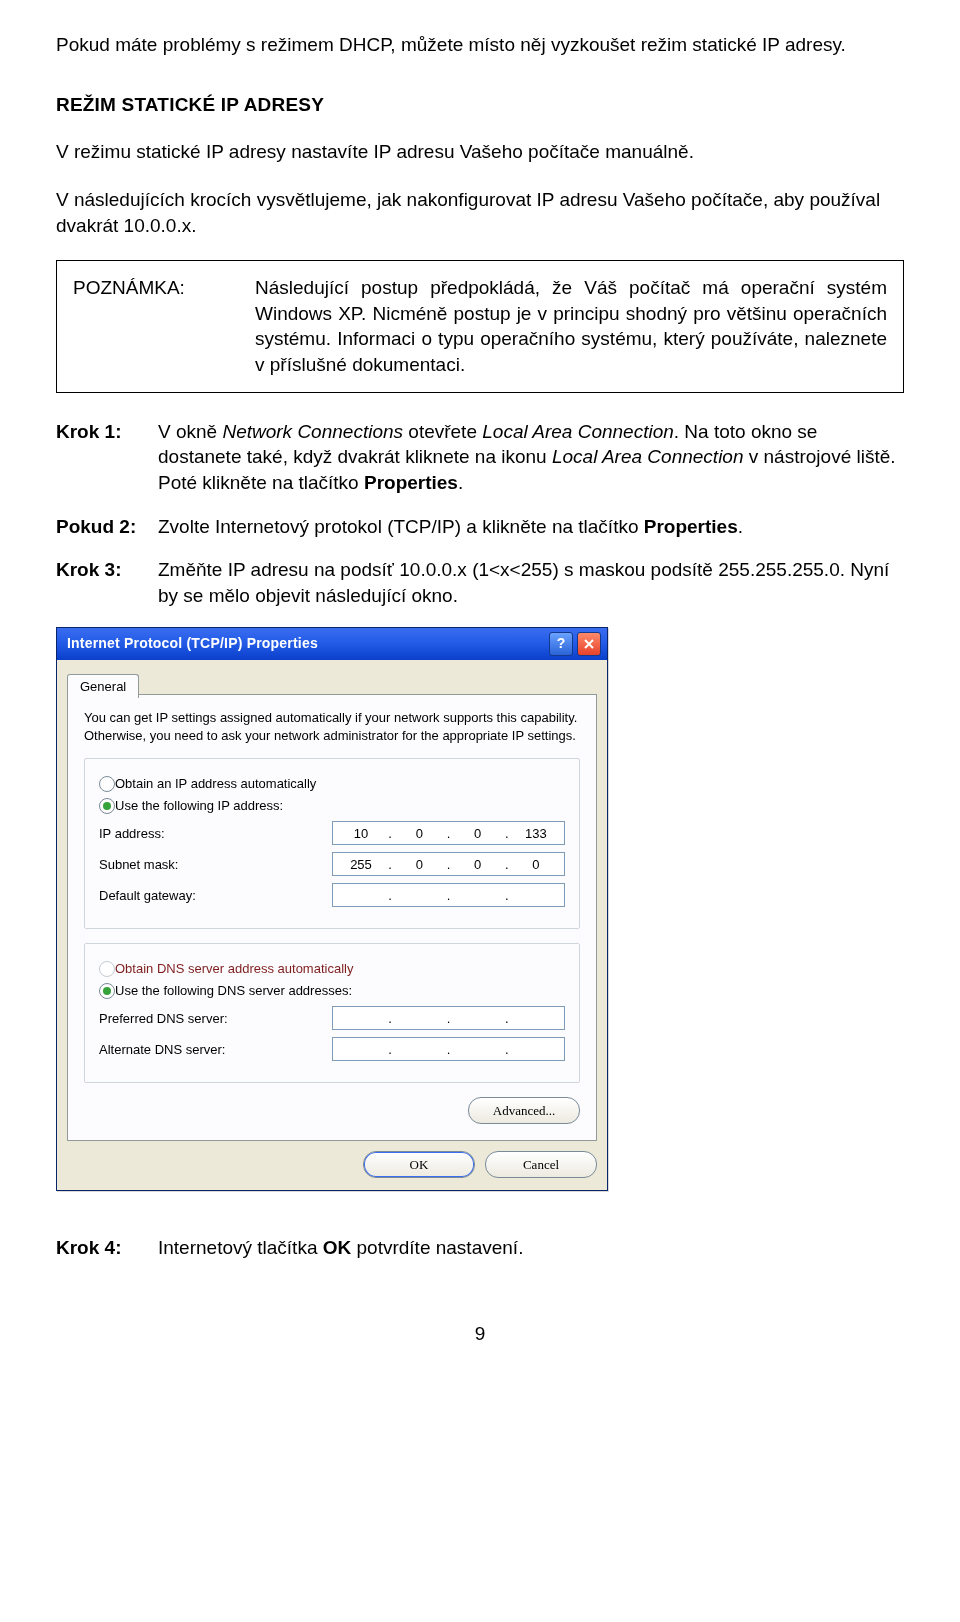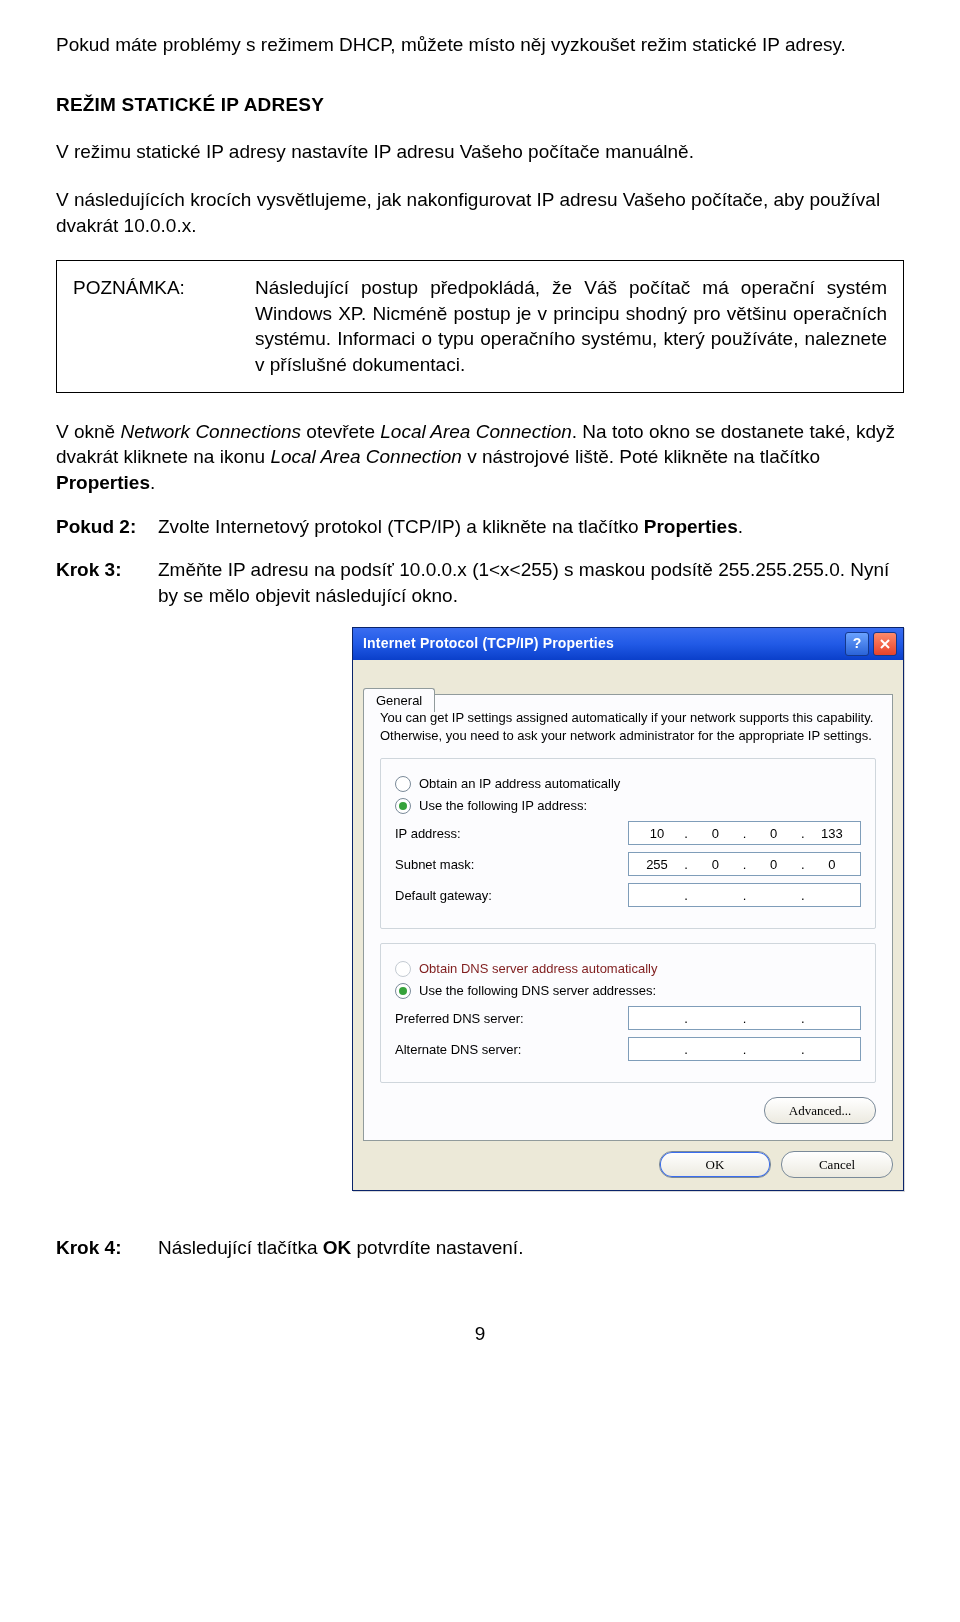--- a/index.html
+++ b/index.html
@@ -17,35 +17,35 @@
   .note-table{border:1px solid #000;width:100%;border-collapse:collapse;margin:22px 0}
   .note-table td{padding:14px 16px;vertical-align:top}
   .note-label{font-weight:400;white-space:nowrap;width:150px}
   .note-text{text-align:justify}
   .steps{margin:26px 0 0}
   .step{display:flex;margin:0 0 18px}
   .step-label{font-weight:700;width:102px;flex:none}
   .step-text{flex:1}
   .step-text .b{font-weight:700}
   .step-text .i{font-style:italic}
-  .shot-wrap{display:flex;justify-content:flex-end;margin:18px 0 44px}
+  .shot-wrap{display:flex;justify-content:flex-start;margin:18px 0 44px}
 
   
   .xpwin{width:550px;font-family:Tahoma,Verdana,sans-serif;border:1px solid #0a246a;background:#ece9d8;box-shadow:1px 1px 0 rgba(0,0,0,.15)}
   .tbar{height:32px;background:linear-gradient(#3a6df0,#215ae6 50%,#0a3fca);display:flex;align-items:center;padding:0 6px;color:#fff;font-weight:700;font-size:14px}
   .tbar .ttl{flex:1;padding-left:4px;letter-spacing:.2px}
   .tbtn{width:22px;height:22px;border:1px solid #14388c;border-radius:3px;margin-left:4px;display:flex;align-items:center;justify-content:center;font-size:14px;font-weight:700}
   .tbtn.help{background:linear-gradient(#6aa2ff,#2a63d8);color:#fff}
   .tbtn.close{background:linear-gradient(#ff8a6a,#e7432b);color:#fff}
   .tabbar{padding:8px 10px 0}
-  .tab{display:inline-block;background:#fcfcfe;border:1px solid #919b9c;border-bottom:none;border-radius:3px 3px 0 0;padding:3px 12px;font-size:13px;position:relative;top:18px}
+  .tab{display:inline-block;background:#fcfcfe;border:1px solid #919b9c;border-bottom:none;border-radius:3px 3px 0 0;padding:3px 12px;font-size:13px;position:relative;top:4px}
   .panel{margin:0 10px 10px;border:1px solid #919b9c;background:#fcfcfe;padding:14px 16px 16px;font-size:13px;color:#000}
   .intro{line-height:1.35;margin-bottom:14px}
   .grp{border:1px solid #cfd6dc;border-radius:2px;padding:12px 14px 14px;margin:0 0 14px;position:relative}
-  .radio-row{display:flex;align-items:center;gap:8px;margin:4px 0}
+  .radio-row{display:flex;align-items:center;margin:4px 0}
   .xp-radio{width:14px;height:14px;border:1px solid #7a8a99;border-radius:50%;background:#fff;position:relative;flex:none}
   .xp-radio.on::after{content:"";position:absolute;inset:3px;border-radius:50%;background:#35a23a}
   .xp-radio.dis{border-color:#c4cbd2}
   .lbl{font-size:13px}
   .lbl.dis{color:#7f1d1d}
   .frow{display:flex;align-items:center;margin:7px 0}
   .flab{flex:1}
   .ipbox{width:215px;height:22px;border:1px solid #7f9db9;background:#fff;display:flex;align-items:center;justify-content:space-between;padding:0 8px;font-size:13px}
   .oct{width:40px;text-align:center}
   .dot{color:#000}
@@ -73,20 +73,21 @@
         <tr>
       <td class="note-label">POZNÁMKA:</td>
       <td class="note-text">Následující postup předpokládá, že Váš počítač má operační systém Windows XP. Nicméně postup je v principu shodný pro většinu operačních systému. Informaci o typu operačního systému, který používáte, naleznete v příslušné dokumentaci.</td>
     </tr>
   </tbody>
     </table>
 
   <div class="steps">
 
     <div class="step">
+      <div class="step-label">Krok 1:</div>
       <div class="step-text">
         <span>V okně </span><span class="i">Network Connections</span><span> otevřete </span><span class="i">Local Area Connection</span><span>. Na toto okno se dostanete také, když dvakrát kliknete na ikonu </span><span class="i">Local Area Connection</span><span> v nástrojové liště. Poté klikněte na tlačítko </span><span class="b">Properties</span><span>.</span>
       </div>
     </div>
 
     <div class="step">
       <div class="step-label">Pokud 2:</div>
       <div class="step-text">
         <span>Zvolte Internetový protokol (TCP/IP) a klikněte na tlačítko </span><span class="b">Properties</span><span>.</span>
       </div>
@@ -205,20 +206,20 @@
         <span class="xp-btn primary">OK</span>
         <span class="xp-btn">Cancel</span>
       </div>
     </div>
   </div>
 
   <div class="steps">
     <div class="step">
       <div class="step-label">Krok 4:</div>
       <div class="step-text">
-        <span>Následující tlačítka </span><span class="b">OK</span><span> potvrdíte nastavení.</span>
+        <span>Internetový tlačítka </span><span class="b">OK</span><span> potvrdíte nastavení.</span>
       </div>
     </div>
   </div>
 
   <div class="pfoot">9</div>
 
 </div>
 
 </body></html>

